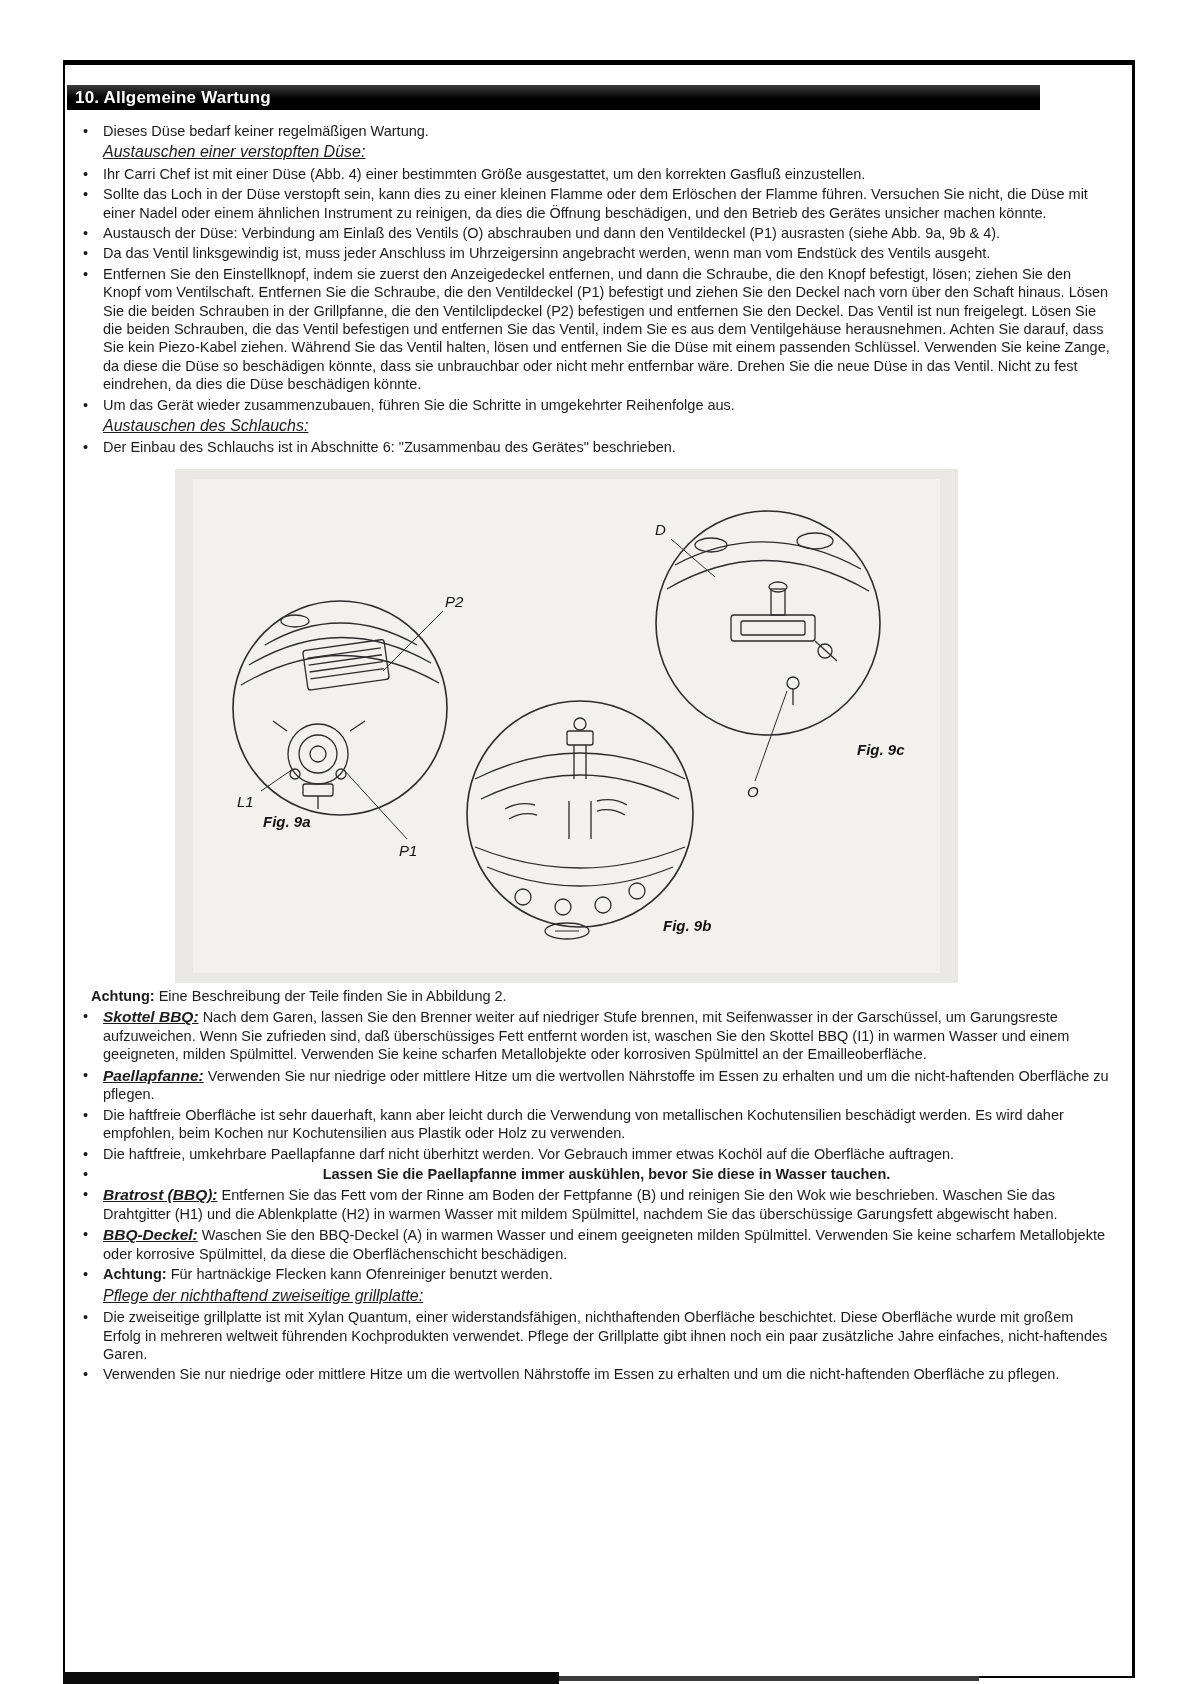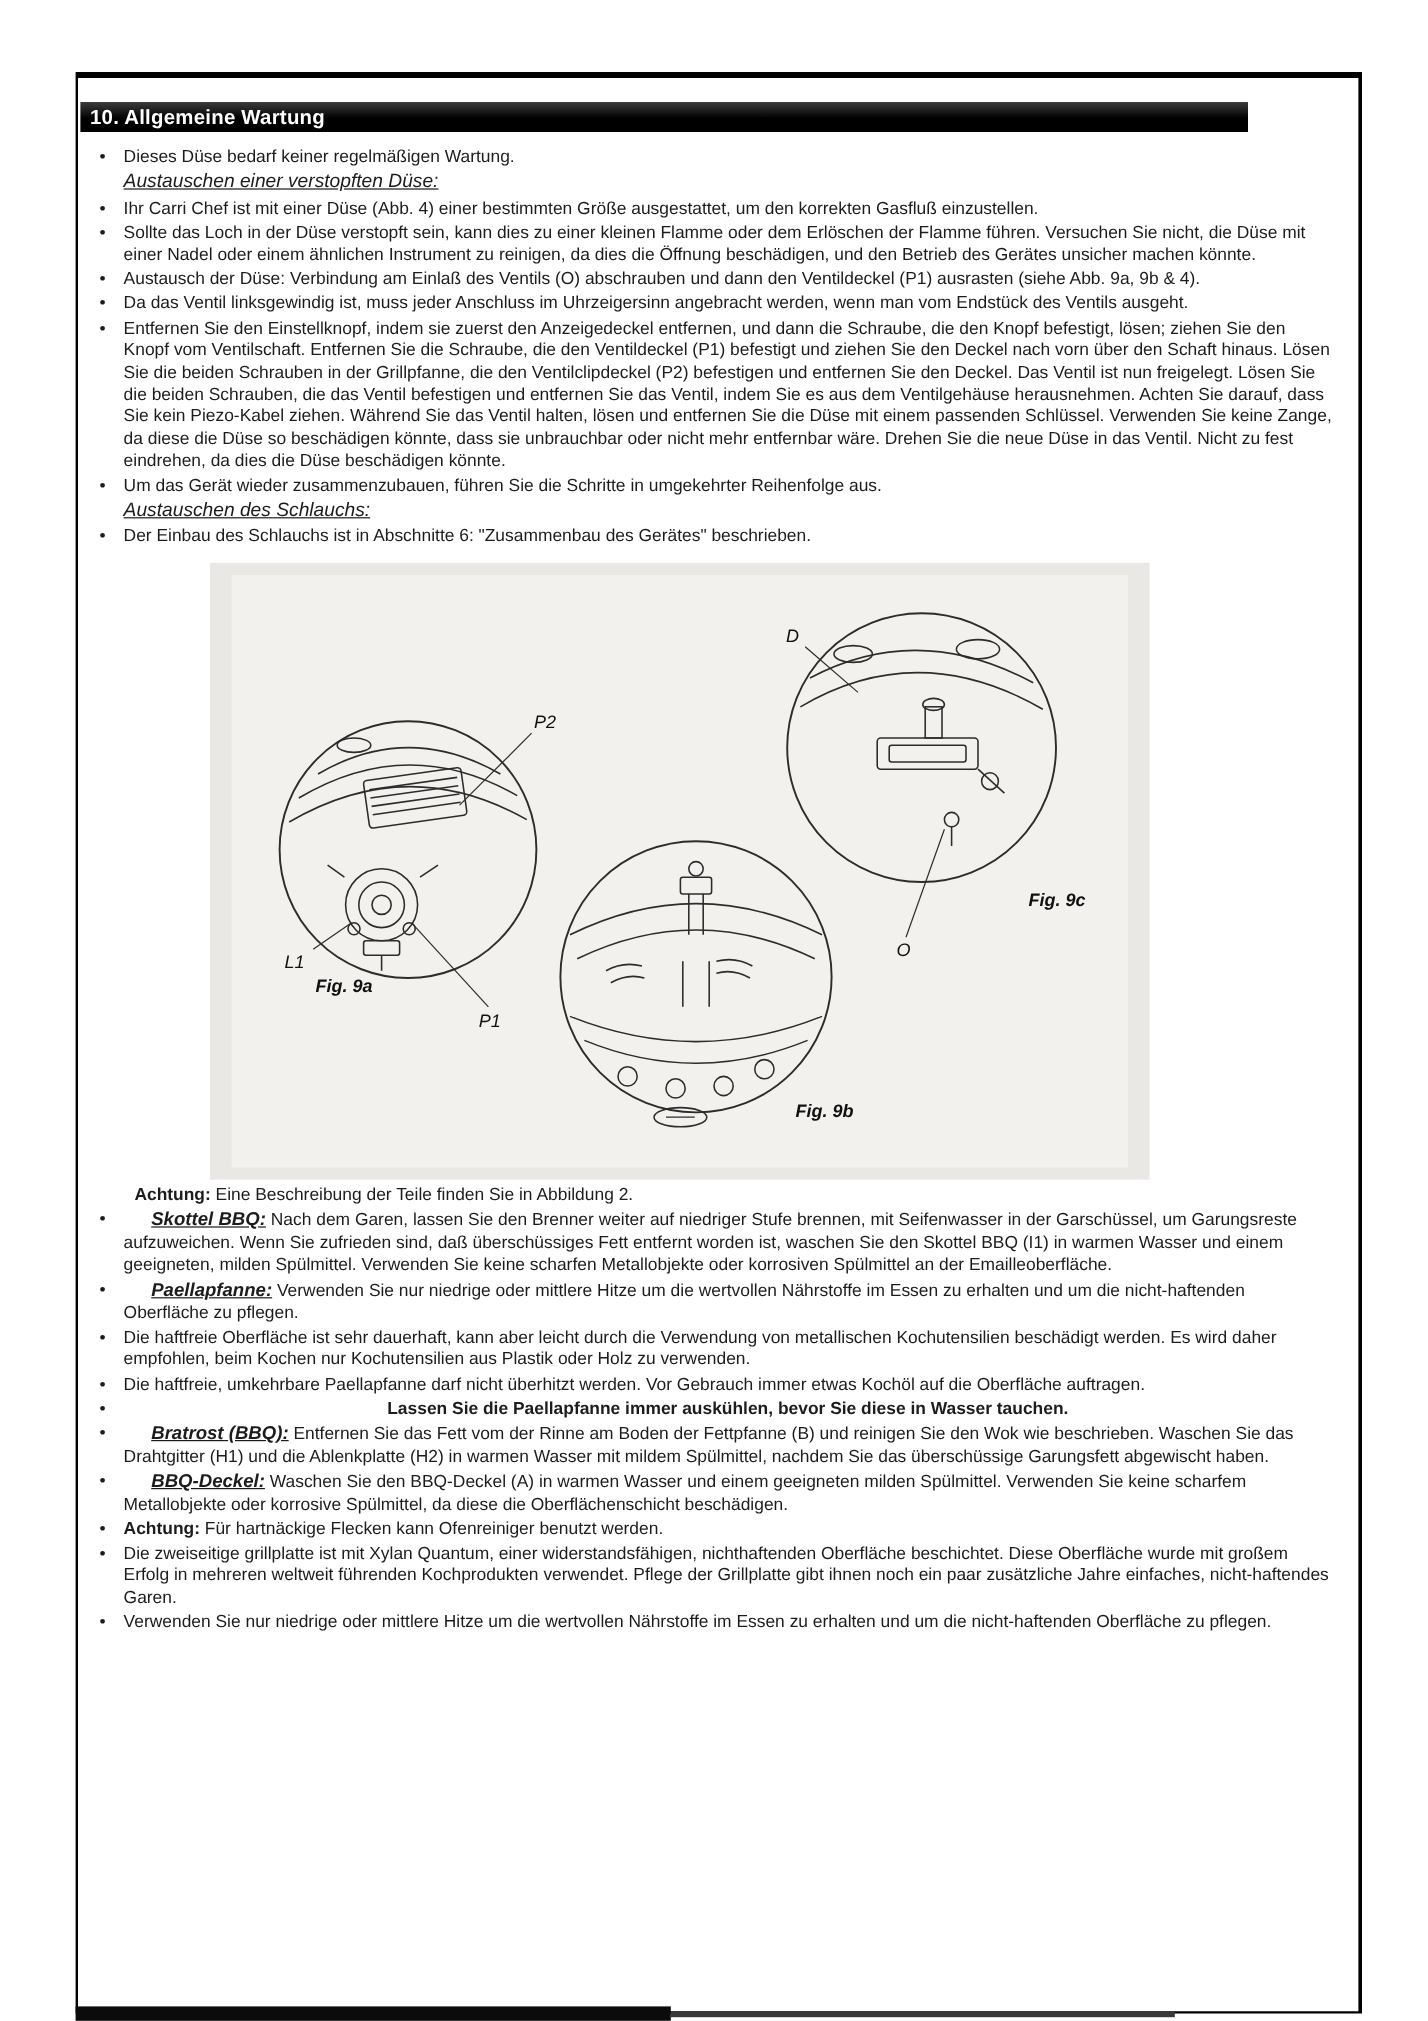--- a/index.html
+++ b/index.html
@@ -23,22 +23,22 @@
     display:flex; align-items:center; padding-left:8px;
     letter-spacing:0.2px;
   }
   .content { padding:0 18px 0 10px; }
   .item { margin:0 0 2px 0; }
   .bullet-row { display:flex; }
   .dot { flex:0 0 28px; padding-left:8px; }
   .txt { flex:1; padding-right:4px; }
   .sub-heading { margin:1px 0 2px 28px; font-size:16px; font-style:italic; }
   .sub-heading .heading-text { text-decoration:underline; }
-  .plain-row { margin-left:37px; }
-  .lead-heading { font-style:italic; font-weight:bold; text-decoration:underline; font-size:15.5px;margin-left:23px; }
+  .plain-row { margin-left:16px; }
+  .lead-heading { font-style:italic; font-weight:bold; text-decoration:underline; font-size:15.5px; }
   .lead-bold { font-weight:bold; }
   .bold-text { font-weight:bold;text-align:center; }
   .figure-panel {
     width:783px; height:514px; margin:12px 0 4px 100px;
     background:#e9e8e4; position:relative;
   }
   .figure-panel svg { position:absolute; left:0; top:0; }
   .fig-caption { font-style:italic; font-weight:bold; }
   .scan-strip {
     position:absolute; left:63px; top:1672px; width:496px; height:12px;
@@ -244,20 +244,23 @@
       <div class="item bullet-row">
         <span class="dot">•</span>
         <span class="txt"><span class="lead-heading">BBQ-Deckel:</span> <span>Waschen Sie den BBQ-Deckel (A) in warmen Wasser und einem geeigneten milden Spülmittel. Verwenden Sie keine scharfem Metallobjekte oder korrosive Spülmittel, da diese die Oberflächenschicht beschädigen.</span></span>
       </div>
 
       <div class="item bullet-row">
         <span class="dot">•</span>
         <span class="txt"><span class="lead-bold">Achtung:</span> <span>Für hartnäckige Flecken kann Ofenreiniger benutzt werden.</span></span>
       </div>
 
+      <div class="item sub-heading">
+        <span class="heading-text">Pflege der nichthaftend zweiseitige grillplatte:</span>
+      </div>
 
       <div class="item bullet-row">
         <span class="dot">•</span>
         <span class="txt">Die zweiseitige grillplatte ist mit Xylan Quantum, einer widerstandsfähigen, nichthaftenden Oberfläche beschichtet. Diese Oberfläche wurde mit großem Erfolg in mehreren weltweit führenden Kochprodukten verwendet. Pflege der Grillplatte gibt ihnen noch ein paar zusätzliche Jahre einfaches, nicht-haftendes Garen.</span>
       </div>
 
       <div class="item bullet-row">
         <span class="dot">•</span>
         <span class="txt">Verwenden Sie nur niedrige oder mittlere Hitze um die wertvollen Nährstoffe im Essen zu erhalten und um die nicht-haftenden Oberfläche zu pflegen.</span>
       </div>

